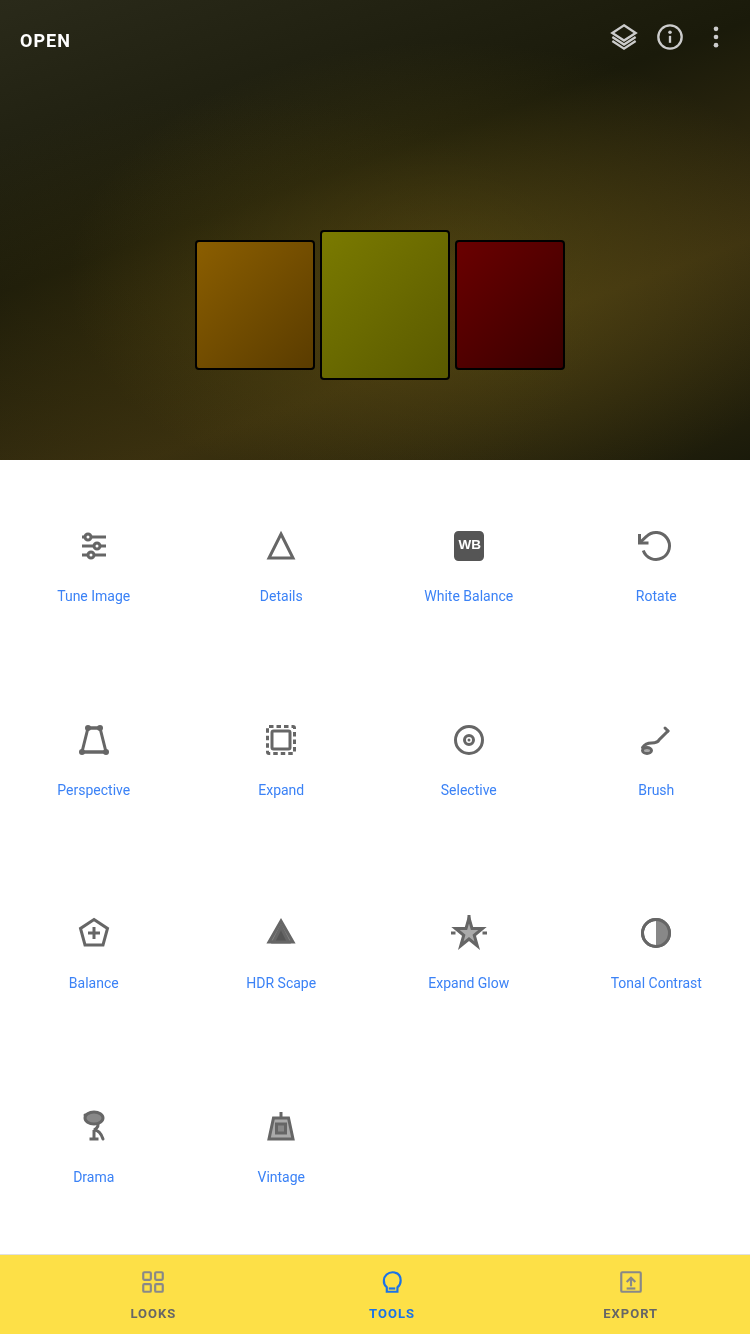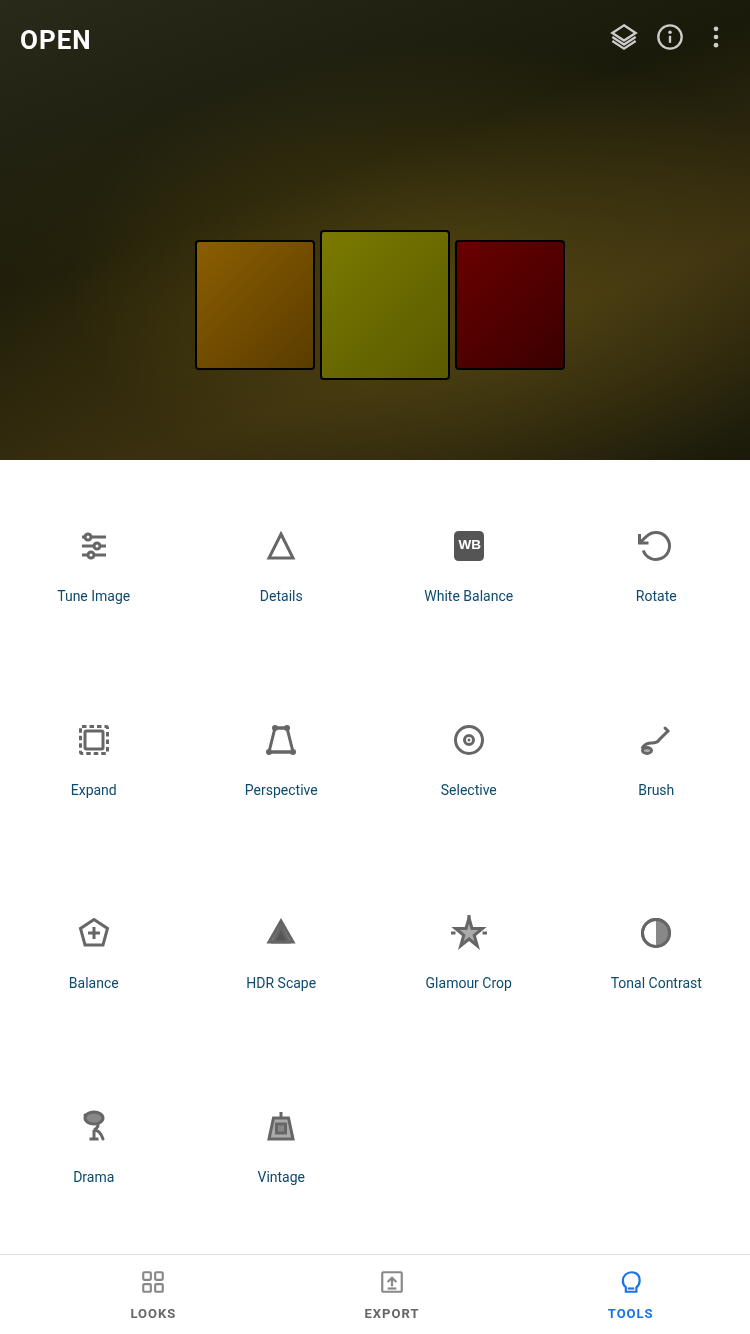--- a/index.html
+++ b/index.html
@@ -18,21 +18,21 @@
       top: 0; left: 0; right: 0;
       height: 80px;
       display: flex;
       align-items: center;
       justify-content: space-between;
       padding: 0 20px;
       z-index: 10;
     }
     .header-open {
       color: #fff;
-      font-size: 26px;
+      font-size: 18px;
       font-weight: bold;
       letter-spacing: 1px;
     }
     .header-icons {
       display: flex;
       gap: 18px;
       align-items: center;
     }
     .header-icon {
       color: #ccc;
@@ -120,32 +120,32 @@
     }
     .tool-icon svg {
       width: 36px;
       height: 36px;
       fill: none;
       stroke: #666;
       stroke-width: 2;
     }
     .tool-label {
       font-size: 14px;
-      color: #0c4a6e;
+      color: #3b82f6;
       text-align: center;
       font-weight: 400;
       line-height: 1.2;
     }
 
     
     .bottom-nav {
       position: absolute;
       bottom: 0; left: 0; right: 0;
       height: 80px;
-      background: #ffffff;
+      background: #fde047;
       display: flex;
       align-items: center;
       justify-content: space-around;
       border-top: 1px solid #e0e0e0;
       padding-left: 34px;
     }
     .nav-item {
       display: flex;
       flex-direction: column;
       align-items: center;
@@ -255,45 +255,45 @@
         <path d="M1,4 L1,10 L7,10"></path>
         <path d="M3.51,15a9,9 0 1,0 2.13-9.36L1,10"></path>
       </svg>
     </div>
     <span class="tool-label">Rotate</span>
   </div>
 
   <div class="tool-item">
     <div class="tool-icon">
       <svg viewBox="0 0 24 24" stroke="#666" stroke-width="2" fill="none">
-        <rect x="3" y="3" width="18" height="18" rx="1" stroke-dasharray="3,2"></rect>
-        <rect x="6" y="6" width="12" height="12" rx="1"></rect>
-      </svg>
-    </div>
-    <span class="tool-label">Expand</span>
-  </div>
-
-  <div class="tool-item">
-    <div class="tool-icon">
-      <svg viewBox="0 0 24 24" stroke="#666" stroke-width="2" fill="none">
         <polygon points="4,20 20,20 16,4 8,4"></polygon>
         <line x1="4" y1="20" x2="20" y2="20"></line>
         <line x1="8" y1="4" x2="16" y2="4"></line>
         <circle cx="4" cy="20" r="2" fill="#666" stroke="none"></circle>
         <circle cx="20" cy="20" r="2" fill="#666" stroke="none"></circle>
         <circle cx="8" cy="4" r="2" fill="#666" stroke="none"></circle>
         <circle cx="16" cy="4" r="2" fill="#666" stroke="none"></circle>
       </svg>
     </div>
     <span class="tool-label">Perspective</span>
   </div>
 
   <div class="tool-item">
     <div class="tool-icon">
       <svg viewBox="0 0 24 24" stroke="#666" stroke-width="2" fill="none">
+        <rect x="3" y="3" width="18" height="18" rx="1" stroke-dasharray="3,2"></rect>
+        <rect x="6" y="6" width="12" height="12" rx="1"></rect>
+      </svg>
+    </div>
+    <span class="tool-label">Expand</span>
+  </div>
+
+  <div class="tool-item">
+    <div class="tool-icon">
+      <svg viewBox="0 0 24 24" stroke="#666" stroke-width="2" fill="none">
         <circle cx="12" cy="12" r="9"></circle>
         <circle cx="12" cy="12" r="3"></circle>
         <circle cx="12" cy="12" r="1" fill="#666" stroke="none"></circle>
       </svg>
     </div>
     <span class="tool-label">Selective</span>
   </div>
 
   <div class="tool-item">
     <div class="tool-icon">
@@ -329,21 +329,21 @@
 
   <div class="tool-item">
     <div class="tool-icon">
       <svg viewBox="0 0 24 24" stroke="#666" stroke-width="2" fill="none">
         <polygon points="12,2 14,9 21,9 15.5,13.5 17.5,20.5 12,16 6.5,20.5 8.5,13.5 3,9 10,9" fill="#aaa" stroke="#666"></polygon>
         <line x1="12" y1="0" x2="12" y2="3"></line>
         <line x1="21" y1="12" x2="24" y2="12"></line>
         <line x1="3" y1="12" x2="0" y2="12"></line>
       </svg>
     </div>
-    <span class="tool-label">Glamour Crop</span>
+    <span class="tool-label">Expand Glow</span>
   </div>
 
   <div class="tool-item">
     <div class="tool-icon">
       <svg viewBox="0 0 24 24" stroke="#666" stroke-width="2" fill="none">
         <circle cx="12" cy="12" r="9"></circle>
         <path d="M12,3 A9,9 0 0,1 12,21" fill="#888" stroke="none"></path>
         <circle cx="12" cy="12" r="9" fill="none" stroke="#666"></circle>
       </svg>
     </div>
@@ -381,32 +381,32 @@
       <svg width="26" height="26" viewBox="0 0 24 24" fill="none" stroke="#888" stroke-width="2">
         <rect x="3" y="3" width="7" height="7" rx="1"></rect>
         <rect x="14" y="3" width="7" height="7" rx="1"></rect>
         <rect x="3" y="14" width="7" height="7" rx="1"></rect>
         <rect x="14" y="14" width="7" height="7" rx="1"></rect>
       </svg>
     </span>
     <span class="nav-label">LOOKS</span>
   </div>
   <div class="nav-item">
+    <span class="nav-icon active">
+      <svg width="26" height="26" viewBox="0 0 24 24" fill="none" stroke="#1a73e8" stroke-width="2">
+        <path d="M14.7,3.3 C14,3.1 13.2,3 12.5,3 C8.3,3 4.8,6.2 4.5,10.4 C4.3,13 5.4,15.3 7.2,16.9 L7.2,21 L17,21 L17,17 C18.8,15.4 20,13.1 20,10.5 C20,6.4 17.8,4 14.7,3.3 Z"></path>
+        <line x1="9" y1="18" x2="15" y2="18"></line>
+      </svg>
+    </span>
+    <span class="nav-label active">TOOLS</span>
+  </div>
+  <div class="nav-item">
     <span class="nav-icon">
       <svg width="26" height="26" viewBox="0 0 24 24" fill="none" stroke="#888" stroke-width="2">
         <rect x="3" y="3" width="18" height="18" rx="1"></rect>
         <path d="M8,12 L12,8 L16,12"></path>
         <line x1="12" y1="8" x2="12" y2="16"></line>
         <line x1="8" y1="18" x2="16" y2="18"></line>
       </svg>
     </span>
     <span class="nav-label">EXPORT</span>
   </div>
-  <div class="nav-item">
-    <span class="nav-icon active">
-      <svg width="26" height="26" viewBox="0 0 24 24" fill="none" stroke="#1a73e8" stroke-width="2">
-        <path d="M14.7,3.3 C14,3.1 13.2,3 12.5,3 C8.3,3 4.8,6.2 4.5,10.4 C4.3,13 5.4,15.3 7.2,16.9 L7.2,21 L17,21 L17,17 C18.8,15.4 20,13.1 20,10.5 C20,6.4 17.8,4 14.7,3.3 Z"></path>
-        <line x1="9" y1="18" x2="15" y2="18"></line>
-      </svg>
-    </span>
-    <span class="nav-label active">TOOLS</span>
-  </div>
 </div>
 
 </body></html>

